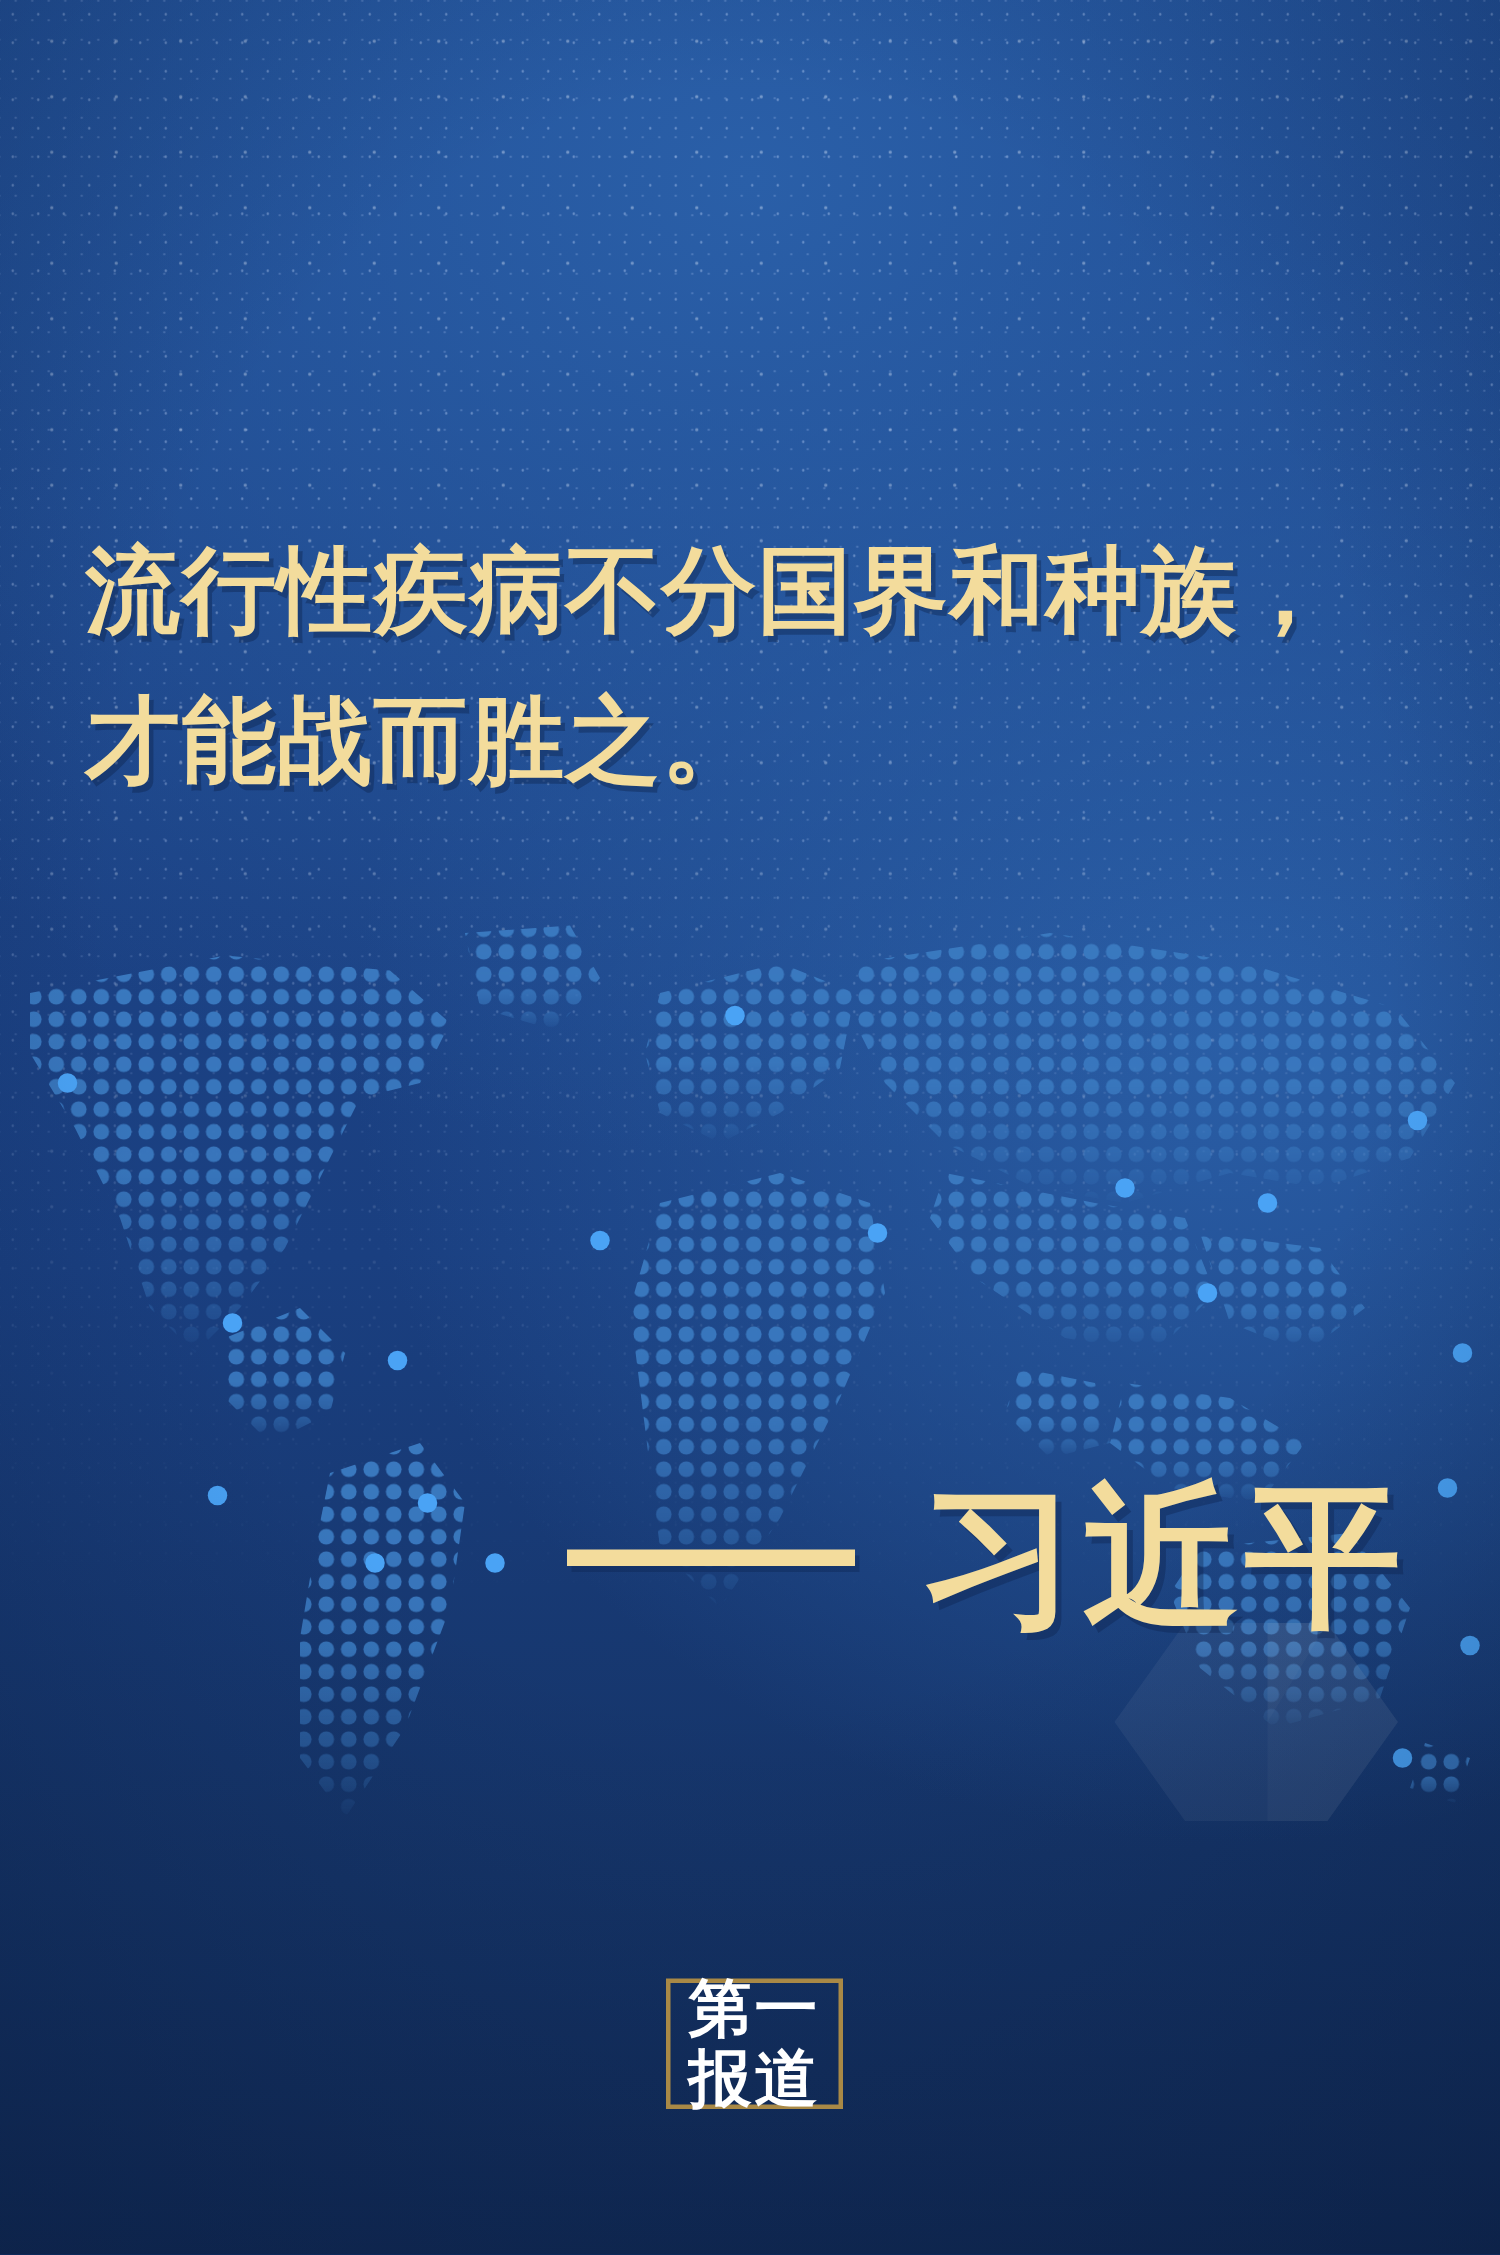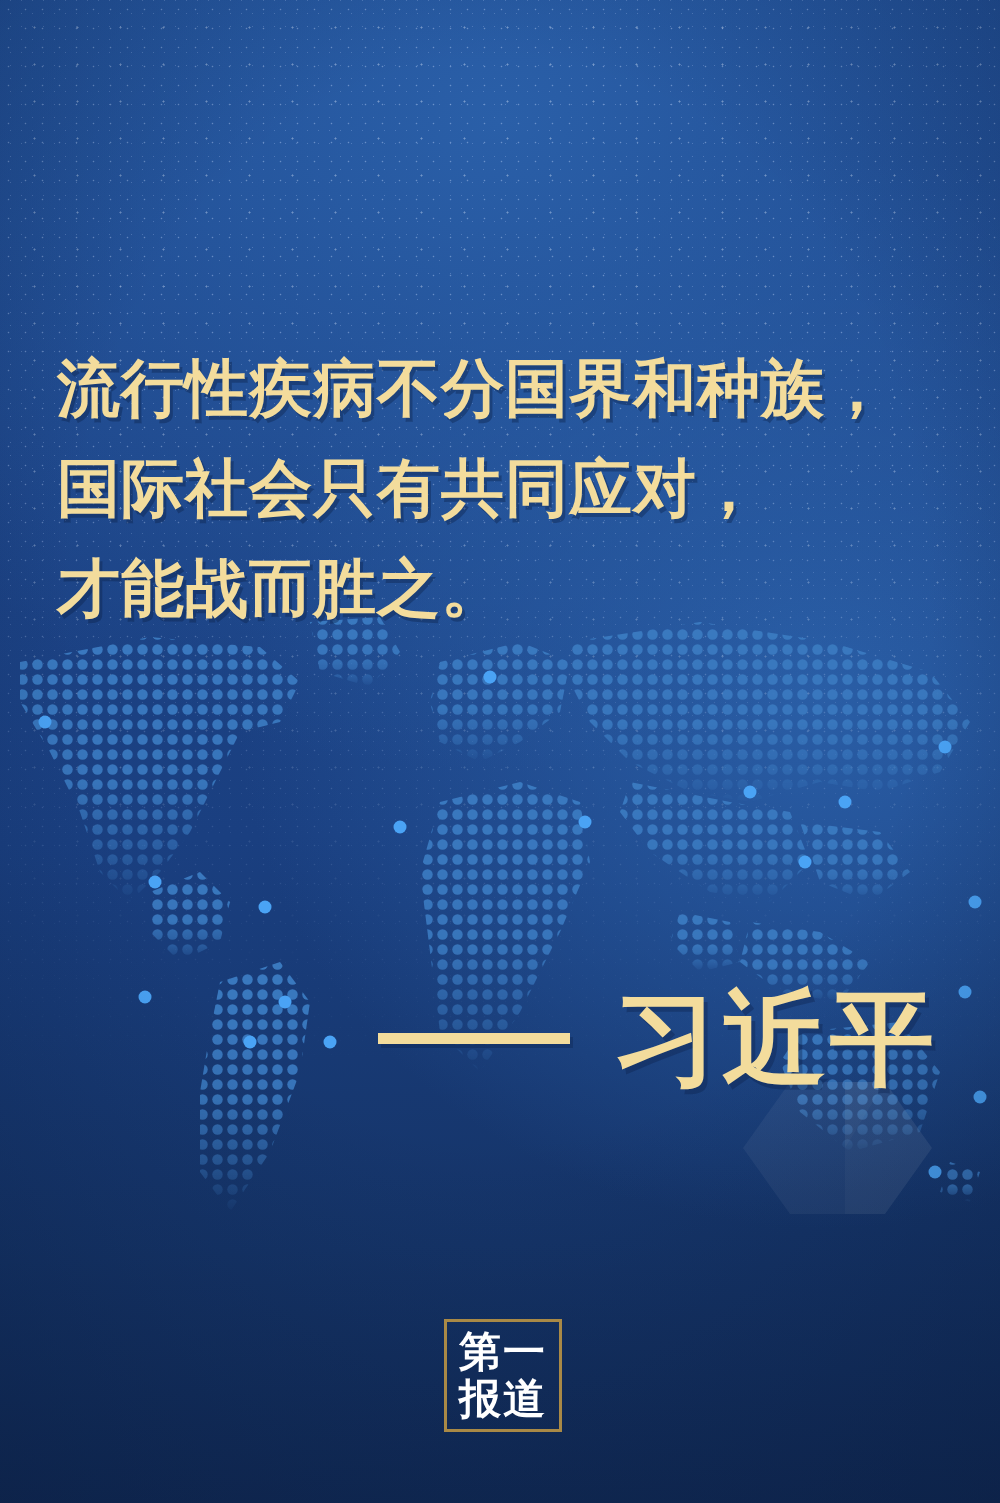--- a/index.html
+++ b/index.html
@@ -57,21 +57,21 @@
     position:absolute;left:57px;top:344px;width:900px;
   }
   .qline{
     color:#f3dc9c;
     font-size:63px;
     line-height:100px;
     font-weight:bold;
     letter-spacing:1px;
     white-space:nowrap;
     text-shadow:3px 4px 0 rgba(12,35,76,.40);
-    font-family:Liberation Mono, monospace;
+    font-family:Liberation Sans, sans-serif;
   }
 
   
   .attrib{
     position:absolute;left:0;top:986px;width:938px;
     display:flex;align-items:center;justify-content:flex-end;gap:44px;
   }
   .dash{
     width:192px;height:11px;background:#f3dc9c;
     box-shadow:3px 4px 0 rgba(12,35,76,.35);
@@ -84,21 +84,21 @@
     line-height:1;
     letter-spacing:4px;
     white-space:nowrap;
     text-shadow:4px 5px 0 rgba(12,35,76,.38);
     font-family:Liberation Sans, sans-serif;
   }
 
   
   .logo{
     position:absolute;left:444px;top:1319px;
-    width:118px;height:113px;
+    width:118px;height:87px;
     border:3px solid #a98946;
     box-sizing:border-box;
     display:flex;flex-direction:column;
     align-items:center;justify-content:center;
     gap:1px;
   }
   .logo-row{
     color:#ffffff;
     font-size:42px;
     line-height:46px;
@@ -185,21 +185,20 @@
       <polygon points="55,22 150,22 197,88 150,154 55,154 8,88" fill="#ffffff" fill-opacity="0.055"></polygon>
       <polygon points="110,22 150,22 197,88 150,154 110,154" fill="#ffffff" fill-opacity="0.035"></polygon>
       <polygon points="110,22 150,22 110,88" fill="#ffffff" fill-opacity="0.03"></polygon>
     </svg>
   </div>
 
   <div class="vignette"></div>
 
   <div class="quote">
     <div class="qline">流行性疾病不分国界和种族，</div>
-    <div class="qline">国际社会只有共同应对，</div>
     <div class="qline">才能战而胜之。</div>
   </div>
 
   <div class="attrib">
     <div class="dash"></div>
     <div class="speaker">习近平</div>
   </div>
 
   <div class="logo">
     <div class="logo-row">第一</div>

